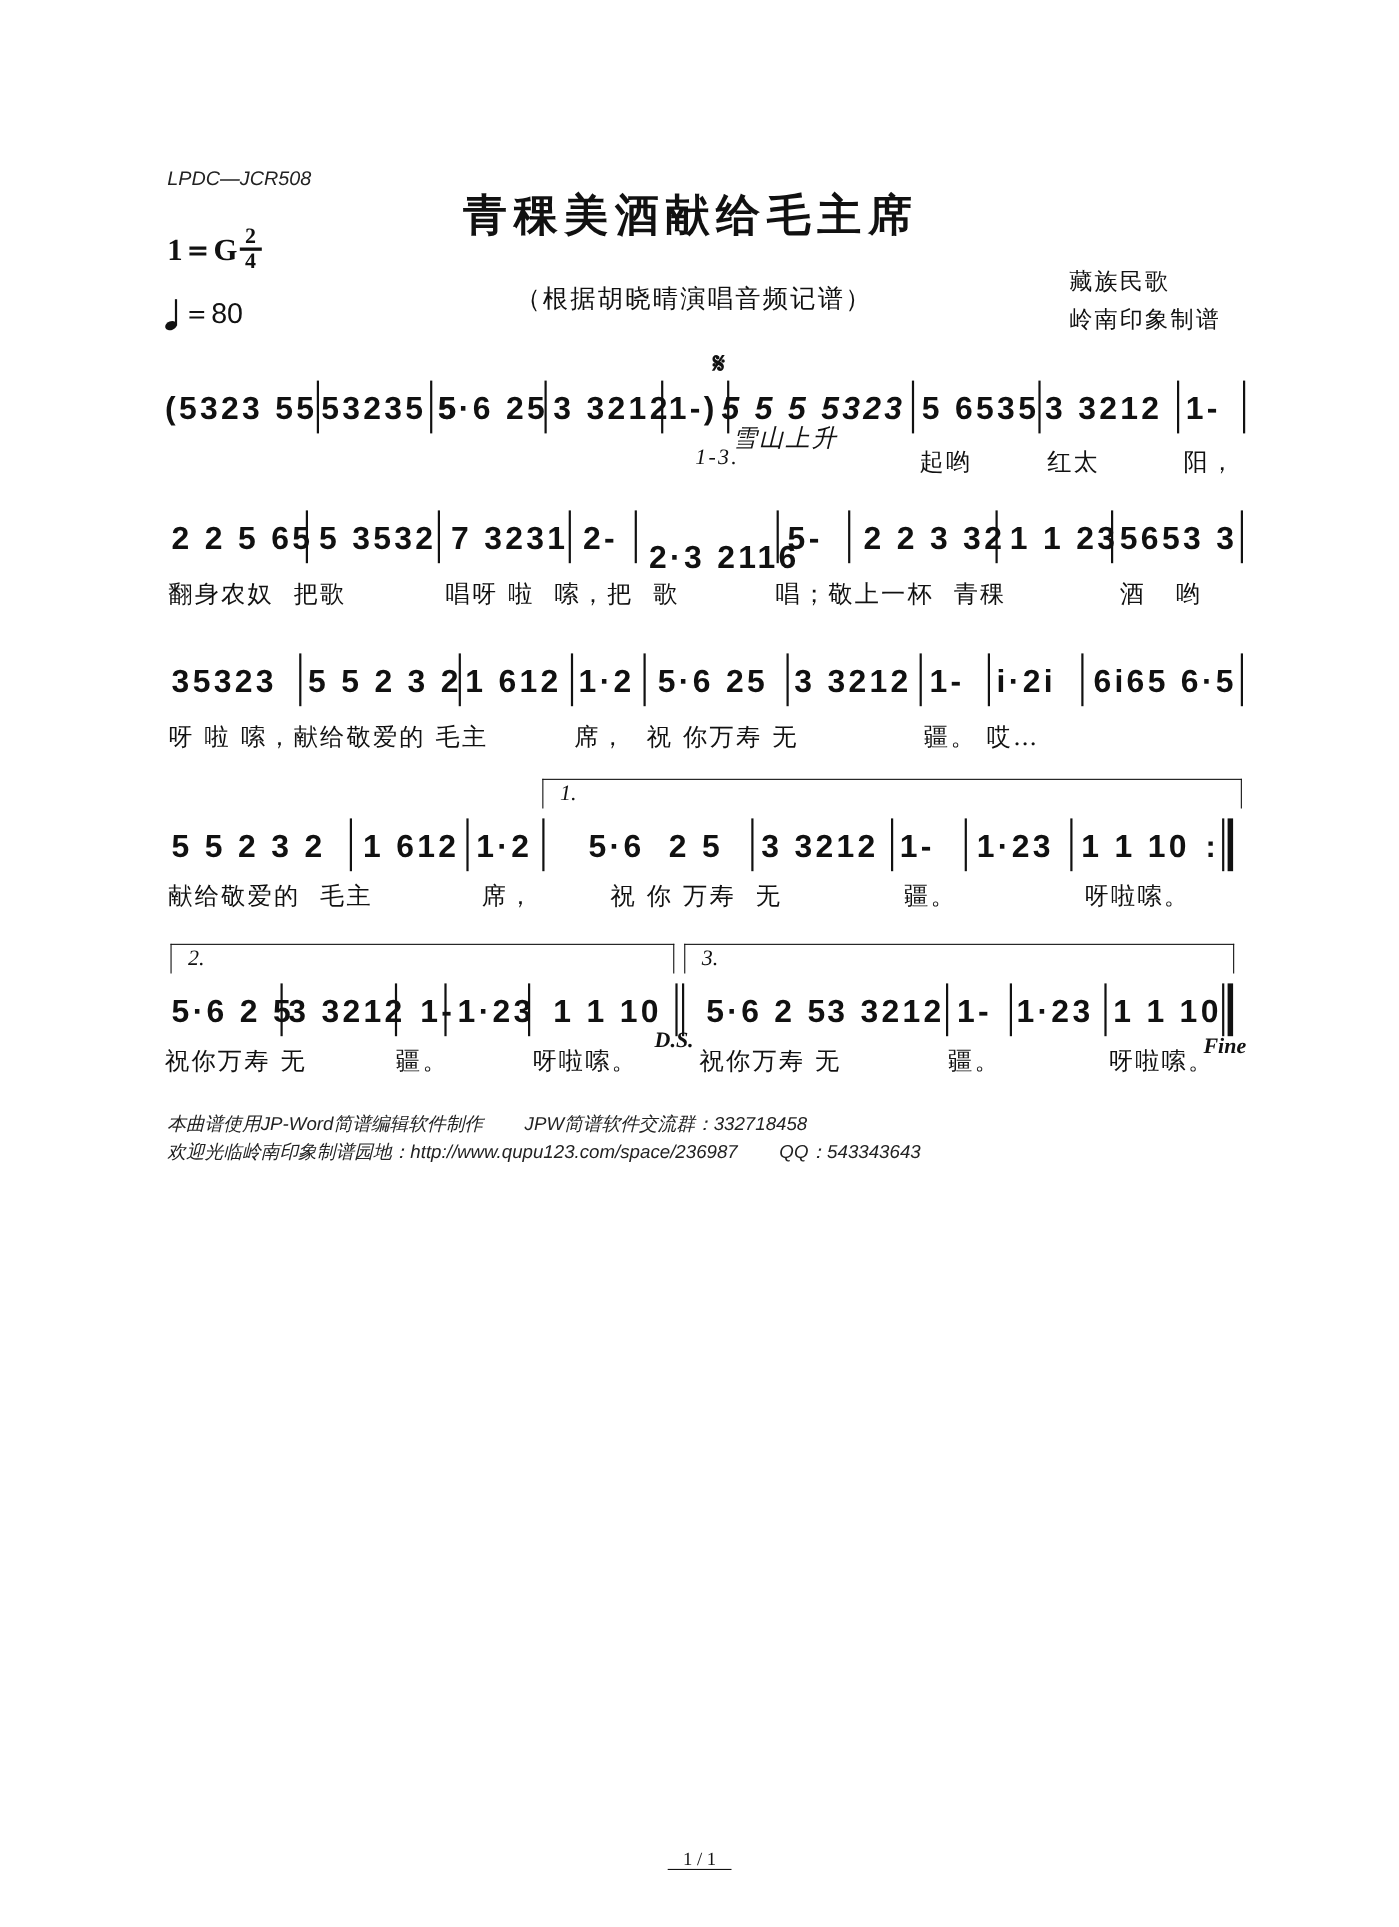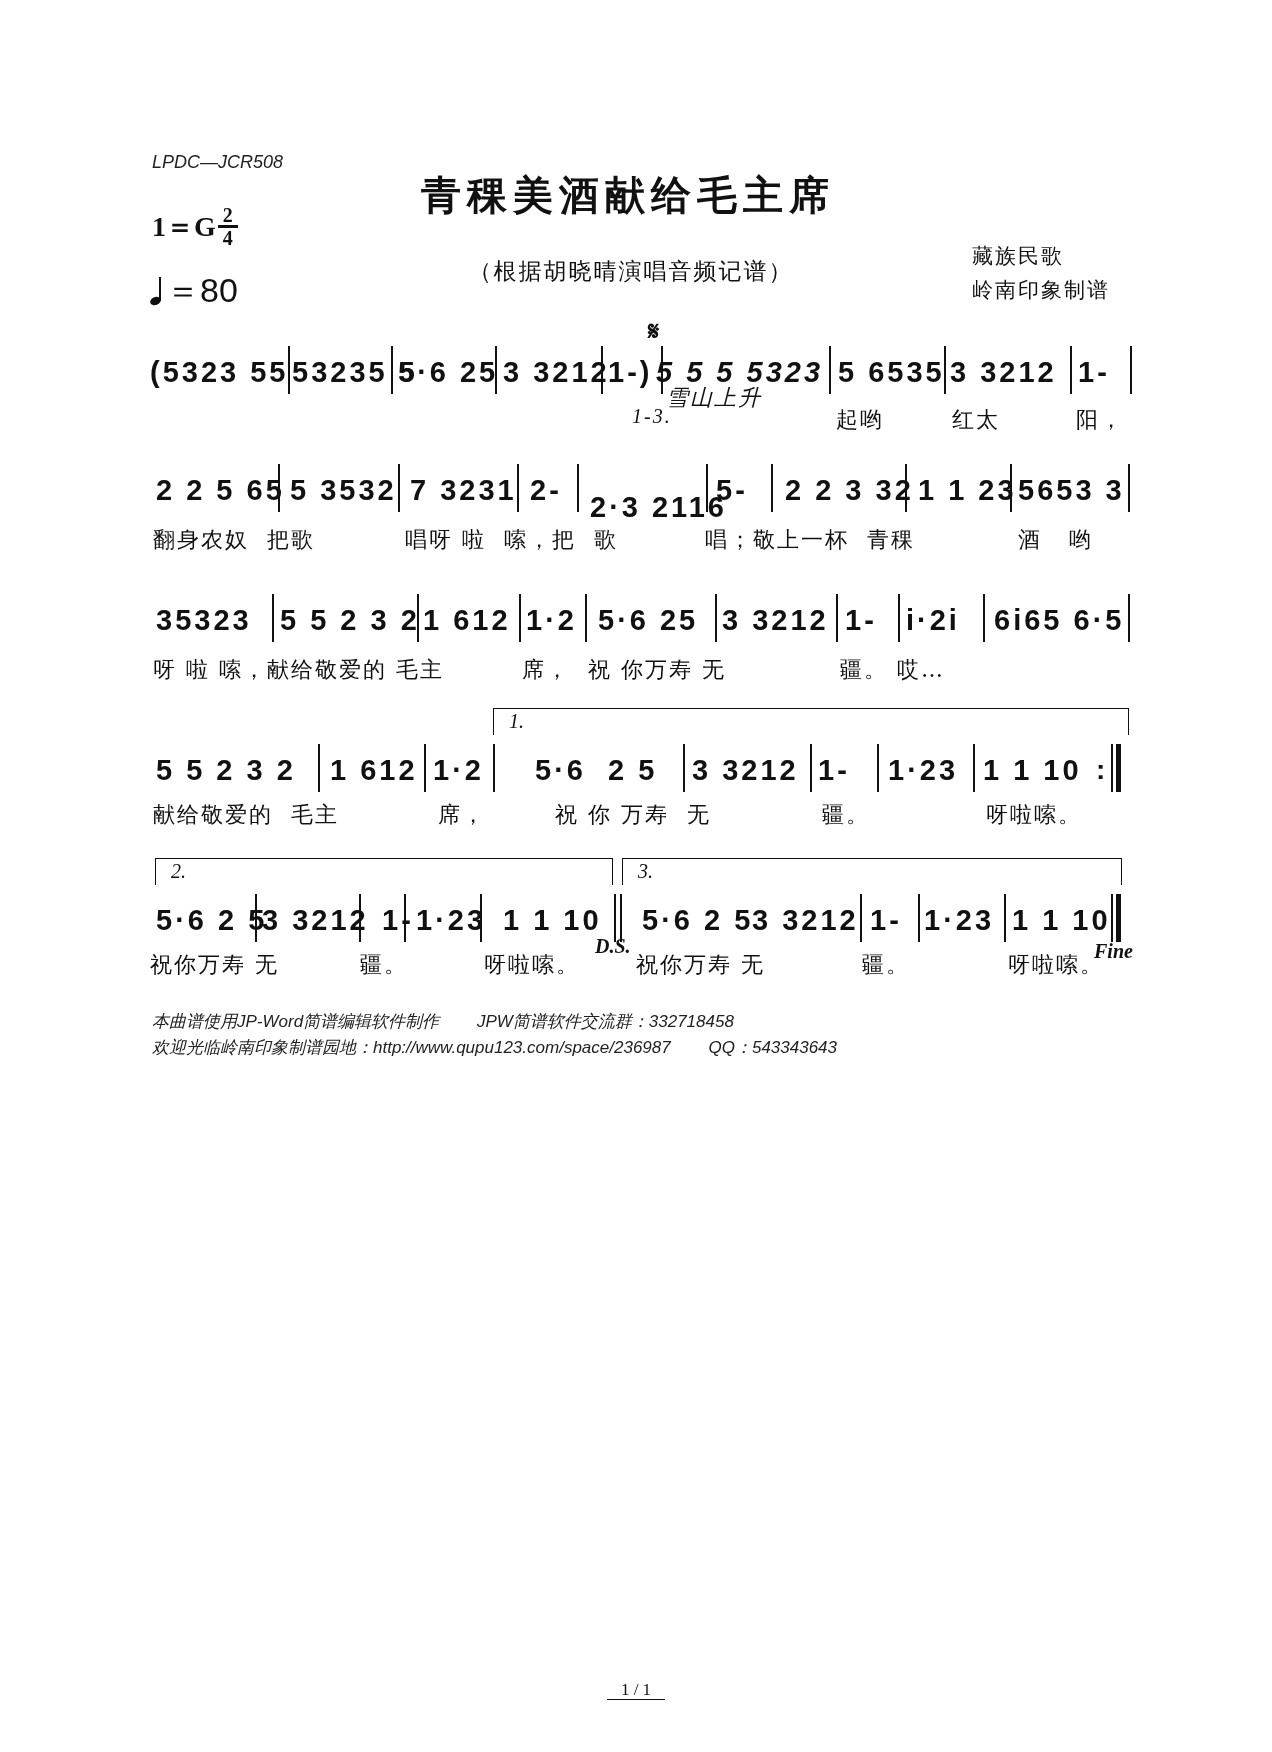--- a/index.html
+++ b/index.html
@@ -4,21 +4,21 @@
 <style>
   html, body { margin:0; padding:0; background:#ffffff; }
   body { width:1272px; height:1752px; position:relative; overflow:hidden; color:#111; font-family:"DejaVu Sans", sans-serif; }
   .abs { position:absolute;text-align:center; }
   .code { left:152px; top:152px; font-family:"Liberation Sans", sans-serif; font-style:italic; font-size:18px; color:#222; }
   .title { left:0; width:1272px; top:168px; text-align:center; font-family:"DejaVu Serif", serif; font-weight:bold; font-size:40px; letter-spacing:6px; }
   .title span { position:relative; left:-8px; }
   .key { left:152px; top:206px; font-family:"Liberation Serif", serif; font-weight:bold; font-size:28px; display:flex; align-items:center; gap:2px; }
   .ts { display:inline-flex; flex-direction:column; align-items:center; font-family:"Liberation Serif", serif; font-weight:bold; font-size:20px; line-height:18px; }
   .ts .bar { width:20px; height:3px; background:#111; margin:1px 0; }
-  .tempo { left:150px; top:268px; font-family:"Liberation Sans", sans-serif; font-size:34px; display:flex; align-items:center; gap:2px; }
+  .tempo { left:150px; top:268px; font-family:"Liberation Sans", sans-serif; font-size:26px; display:flex; align-items:center; gap:2px; }
   .note-icon { display:inline-block; position:relative; width:14px; height:28px; }
   .note-icon .head { position:absolute; left:0; bottom:0; width:11px; height:8px; background:#111; border-radius:50%; transform:rotate(-20deg); }
   .note-icon .stem { position:absolute; left:9px; bottom:4px; width:2px; height:24px; background:#111; }
   .subtitle { left:0; width:1272px; top:256px; text-align:center; font-family:"DejaVu Serif", serif; font-size:23px; letter-spacing:2px; }
   .subtitle span { position:relative; left:-5px; }
   .credit { left:972px; font-family:"DejaVu Serif", serif; font-size:21px; letter-spacing:2px; }
 
   .system { position:absolute; left:0; width:1272px; }
   .measure { position:absolute; top:0; height:44px; display:flex; align-items:flex-end; }
   .barline { position:absolute; width:2px; background:#111; top:-4px; height:48px; }

